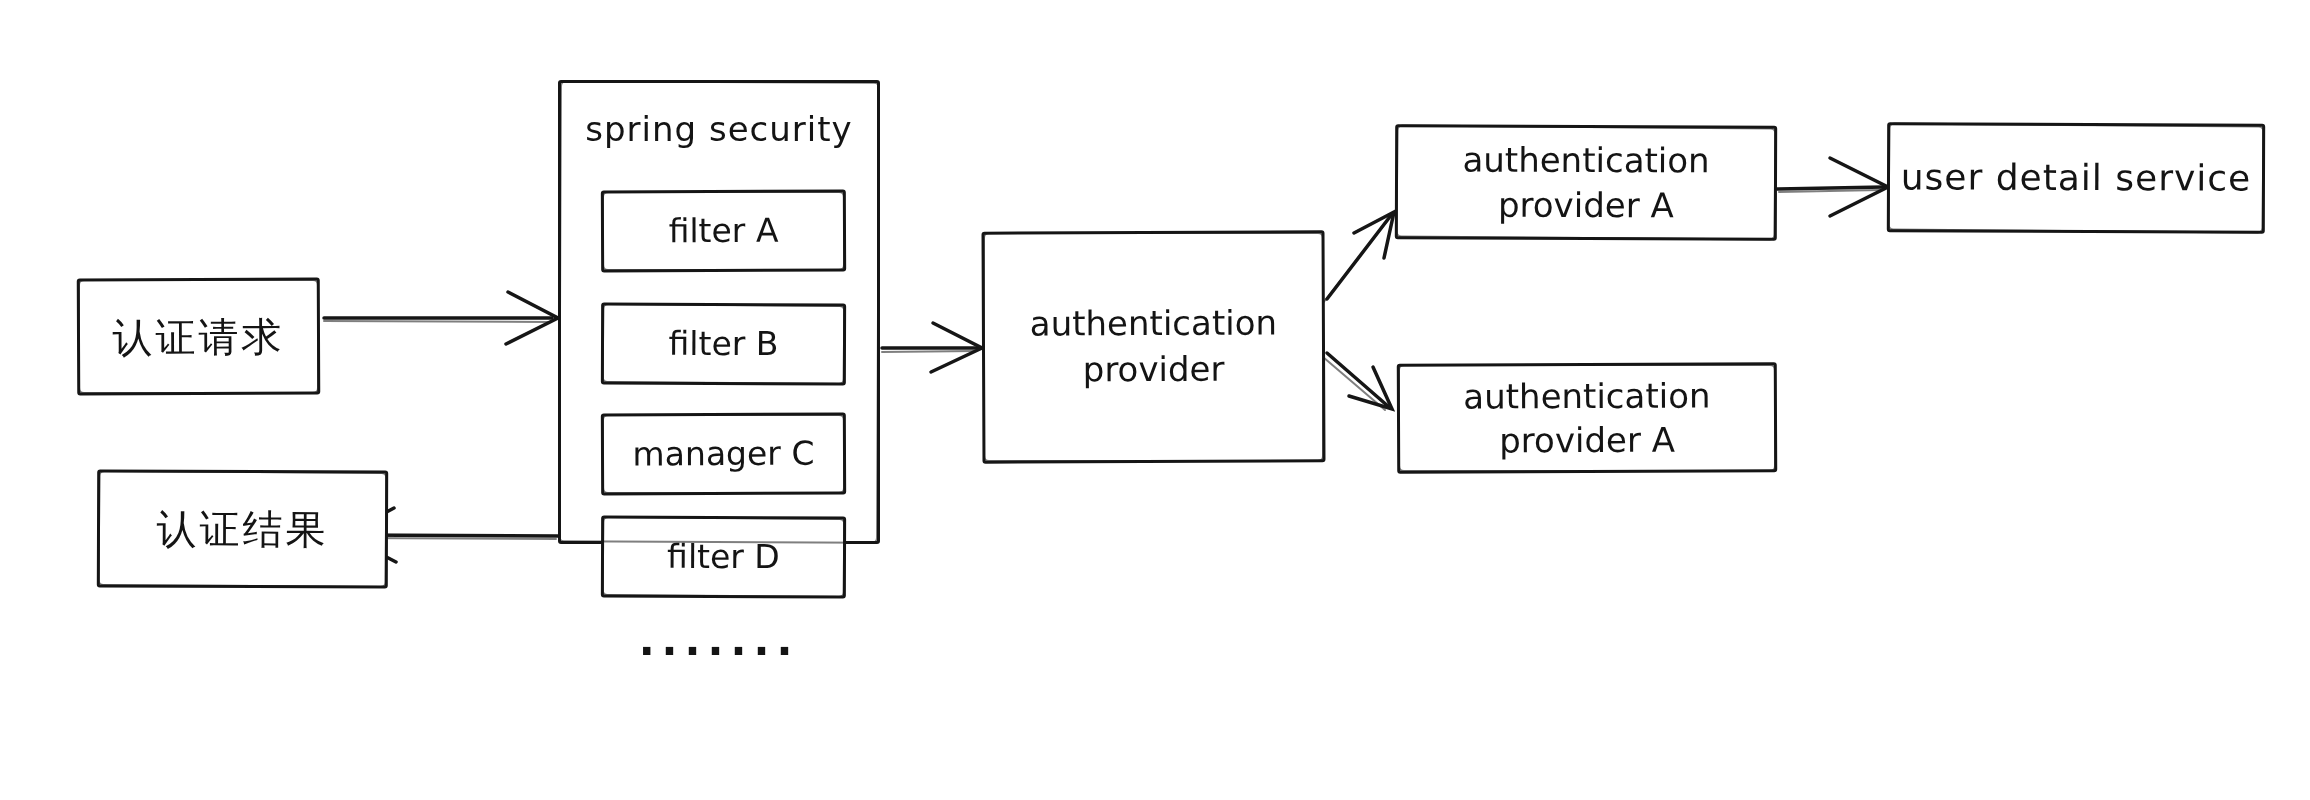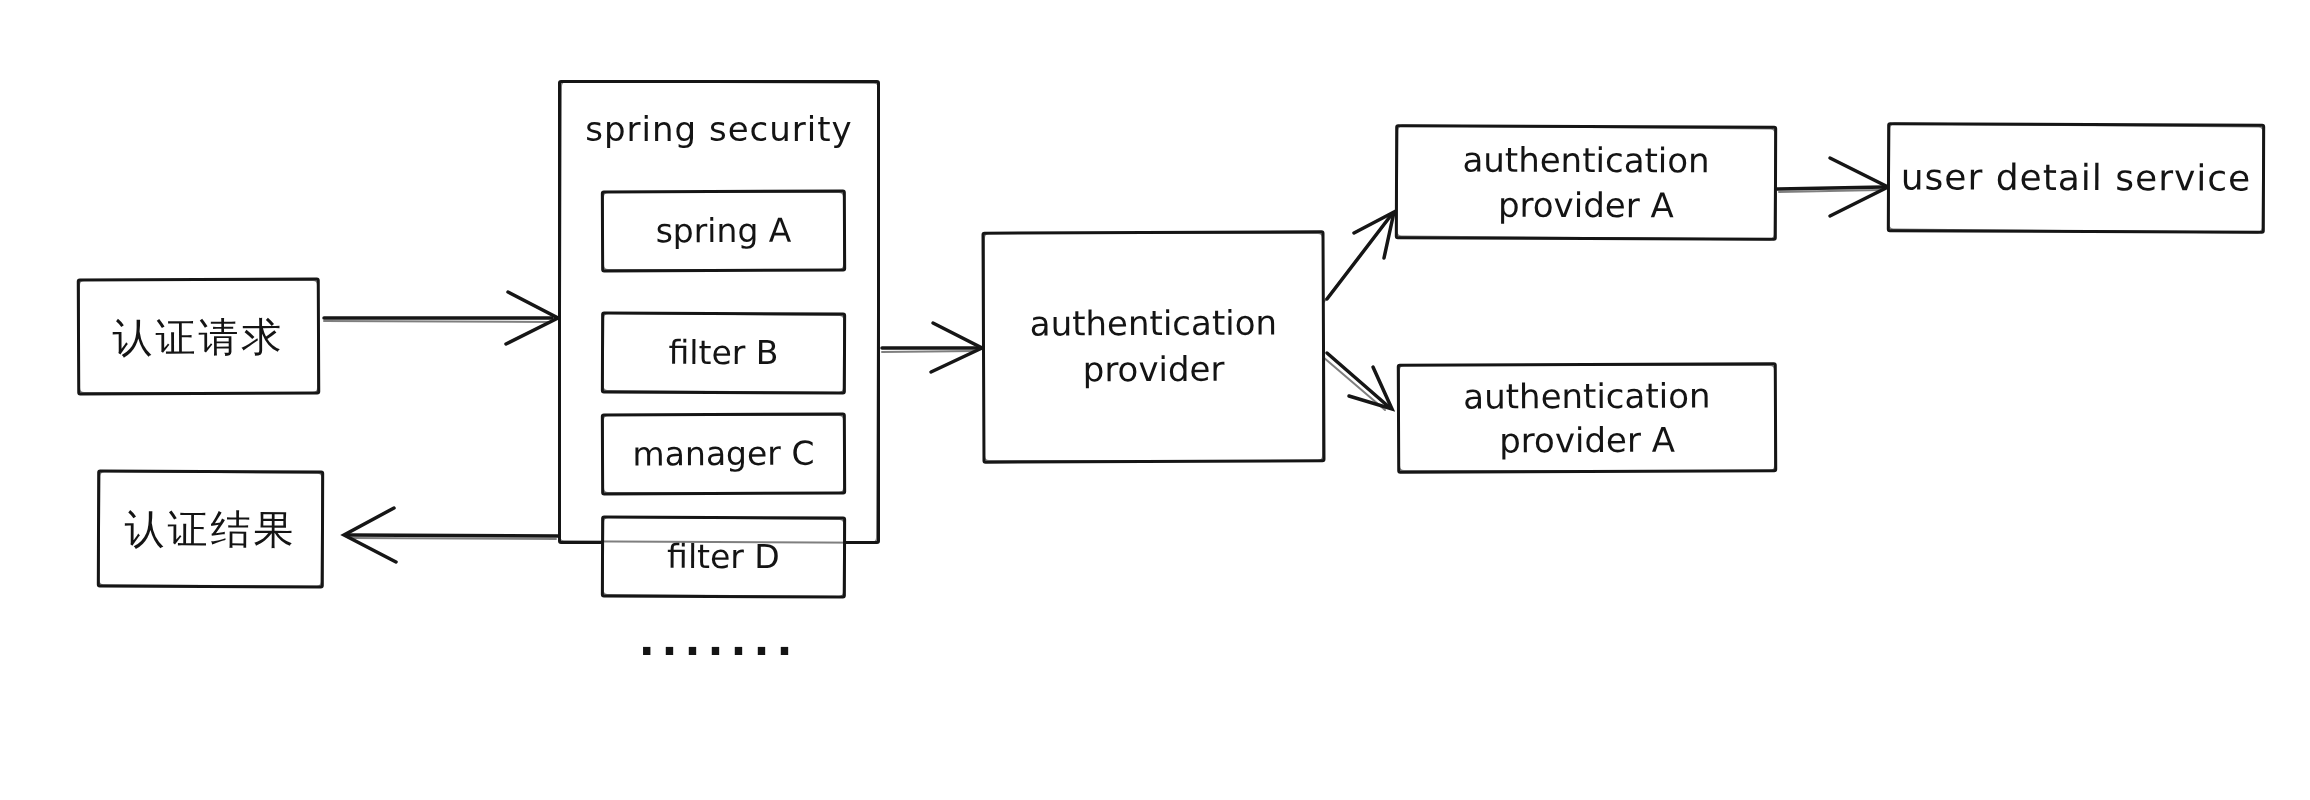--- a/index.html
+++ b/index.html
@@ -55,37 +55,37 @@
   }
   .filter-box {
     position: absolute;
     left: 50%;
     width: 245px;
     height: 82px;
     margin-left: -118px;
     font-size: 33px;
   }
   #filter-a { top: 107px; }
-  #filter-b { top: 220px; margin-top: 9px; }
+  #filter-b { top: 220px; }
   #filter-c { top: 330px; }
   #filter-d { top: 433px; }
   .ellipsis {
     position: absolute;
     top: 548px;
     left: 0;
     width: 100%;
     text-align: center;
     font-size: 42px;
     font-weight: bold;
     letter-spacing: 7px;
     line-height: 1;
   }
 
   #auth-request { left: 77px;  top: 278px; width: 243px; height: 117px; }
-  #auth-result  { left: 97px;  top: 470px; width: 227px; height: 118px; align-items: center; }
+  #auth-result  { left: 97px;  top: 470px; width: 291px; height: 118px; align-items: center; }
 
   #auth-manager   { left: 982px;  top: 231px; width: 343px; height: 232px; font-size: 34px; line-height: 1.35; }
   #provider-top   { left: 1395px; top: 125px; width: 382px; height: 115px; font-size: 34px; }
   #provider-bottom{ left: 1397px; top: 363px; width: 380px; height: 110px; font-size: 34px; }
   #user-detail    { left: 1887px; top: 123px; width: 378px; height: 110px; font-size: 36px; letter-spacing: 1px; }
 
   .two-line span { display: block; }
 
   #arrow-layer {
     position: absolute;
@@ -148,21 +148,21 @@
   </div>
 
   <div class="box tilt-r" id="auth-result">
     <span class="cjk-label">认证结果</span>
   </div>
 
   <div class="box" id="spring-security">
     <div class="title">spring security</div>
 
     <div class="box filter-box tilt-l" id="filter-a">
-      <span>spring A</span>
+      <span>filter A</span>
     </div>
     <div class="box filter-box tilt-r" id="filter-b">
       <span>filter B</span>
     </div>
     <div class="box filter-box tilt-l" id="filter-c">
       <span>manager C</span>
     </div>
     <div class="box filter-box tilt-r" id="filter-d">
       <span>filter D</span>
     </div>

